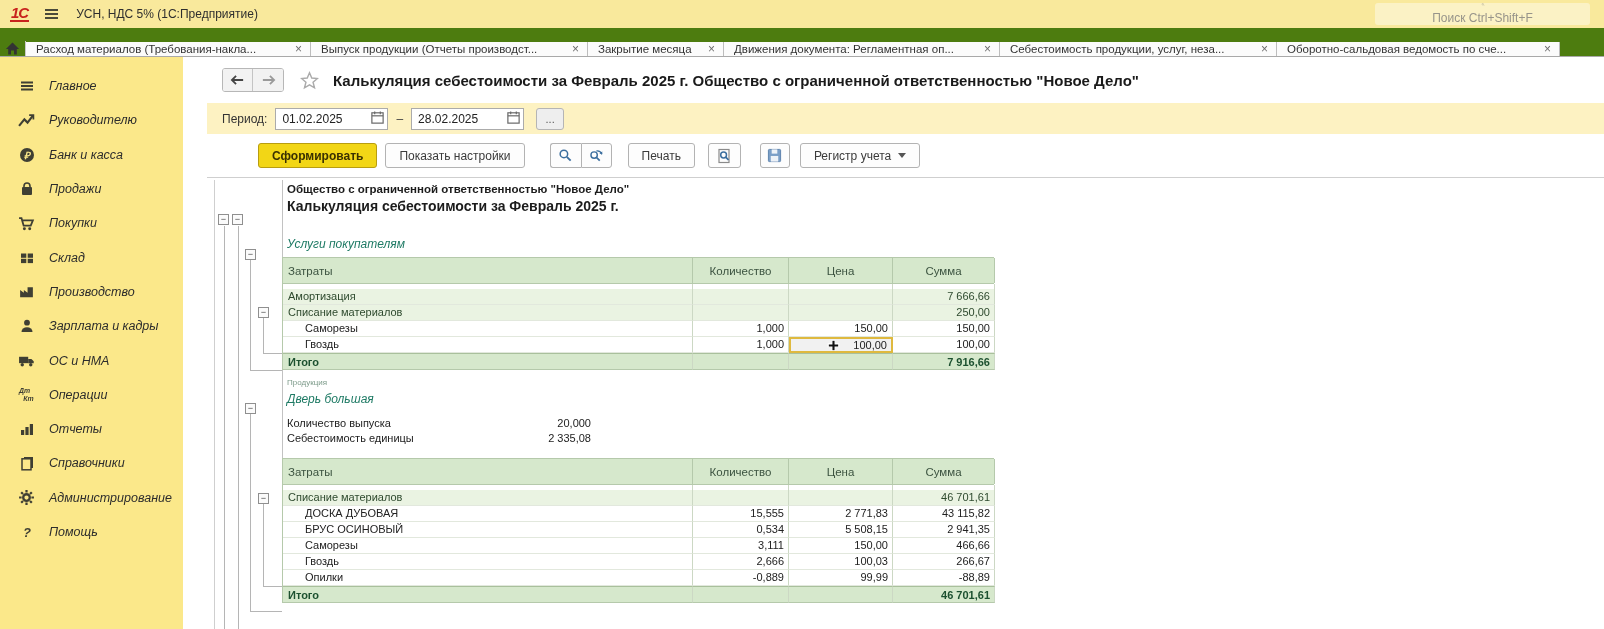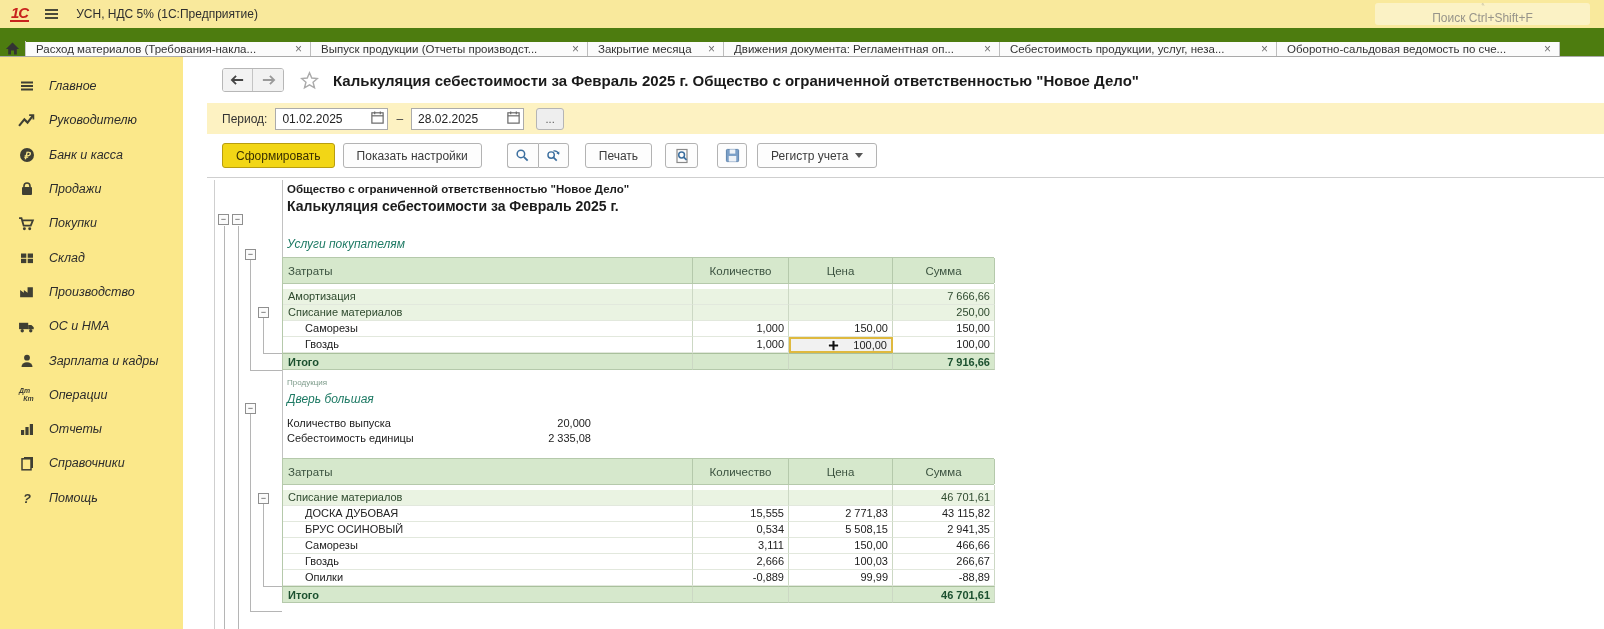--- a/index.html
+++ b/index.html
@@ -50,21 +50,21 @@
                      font-family:"Liberation Sans", sans-serif; color:#222; background:#fff; }
   .cal-btn { position:absolute; right:2px; top:2px; width:18px; height:18px; border:none; background:transparent; cursor:pointer; padding:0; }
   .dash { color:#444; font-size:12px; }
   .dots-btn { width:28px; height:22px; border:1px solid #b5b5b5; background:#eee; border-radius:3px;
               font-size:11px; color:#555; line-height:10px; cursor:pointer; margin-left:4px; }
 
   
   .toolbar { height:44px; display:flex; align-items:center; padding-left:15px; border-bottom:1px solid #cfcfcf; }
   .btn { height:25px; border:1px solid #b3b3b3; background:#fdfdfd; border-radius:3px; font-size:12px; color:#3b3b3b;
          padding:0 13px; cursor:pointer; display:flex; align-items:center; font-family:"Liberation Sans", sans-serif; }
-  .btn-generate { background:#f2d616; border:1px solid #b89d10; font-weight:normal; color:#3a3000; margin-right:8px; }
+  .btn-generate { background:#f2d616; border:1px solid #b89d10; font-weight:bold; color:#3a3000; margin-right:8px;margin-left:36px; }
   .btn-settings { margin-right:25px; }
   .btn-pair { display:flex; margin-right:16px; }
   .btn-pair .btn { width:31px; padding:0; justify-content:center; border-radius:0; }
   .btn-pair .btn:first-child { border-radius:3px 0 0 3px; border-right:none; }
   .btn-pair .btn:last-child { border-radius:0 3px 3px 0; }
   .btn-print { margin-right:13px; }
   .btn-icon { width:33px; padding:0; justify-content:center; }
   .btn-preview { margin-right:19px; }
   .btn-save { margin-right:10px; width:30px; }
   .btn-register { gap:7px; }
@@ -223,40 +223,40 @@
     <div class="side-item">
       <span class="side-icon">
           <svg width="17" height="17" viewBox="0 0 16 16">
             <path d="M2 13.5 V6.5 l3.5 2.6 V6.5 l3.5 2.6 V4 h5 v9.5 z" fill="#3f3f33"></path>
           </svg>
         </span>
       <span>Производство</span>
     </div>
     <div class="side-item">
       <span class="side-icon">
+          <svg width="16" height="16" viewBox="0 0 16 16">
+            <circle cx="8" cy="4.7" r="2.9" fill="#3f3f33"></circle>
+            <path d="M2.5 14 a5.5 4.8 0 0 1 11 0 z" fill="#3f3f33"></path>
+          </svg>
+        </span>
+      <span>Зарплата и кадры</span>
+    </div>
+    <div class="side-item">
+      <span class="side-icon">
           <svg width="17" height="17" viewBox="0 0 16 16">
             <rect x="1" y="4.5" width="8.6" height="6" fill="#3f3f33"></rect>
             <path d="M9.6 6.5 h3 l2.2 2.2 V10.5 h-5.2 z" fill="#3f3f33"></path>
             <circle cx="4" cy="12" r="1.6" fill="#3f3f33"></circle>
             <circle cx="12" cy="12" r="1.6" fill="#3f3f33"></circle>
           </svg>
         </span>
       <span>ОС и НМА</span>
     </div>
     <div class="side-item">
       <span class="side-icon">
-          <svg width="16" height="16" viewBox="0 0 16 16">
-            <circle cx="8" cy="4.7" r="2.9" fill="#3f3f33"></circle>
-            <path d="M2.5 14 a5.5 4.8 0 0 1 11 0 z" fill="#3f3f33"></path>
-          </svg>
-        </span>
-      <span>Зарплата и кадры</span>
-    </div>
-    <div class="side-item">
-      <span class="side-icon">
           <svg width="17" height="17" viewBox="0 0 16 16">
             <text x="1" y="7" font-size="6.5" font-weight="bold" fill="#3f3f33" font-family="Liberation Sans, sans-serif">Дт</text>
             <text x="5" y="14.5" font-size="6.5" font-weight="bold" fill="#3f3f33" font-family="Liberation Sans, sans-serif">Кт</text>
           </svg>
         </span>
       <span>Операции</span>
     </div>
     <div class="side-item">
       <span class="side-icon">
           <svg width="16" height="16" viewBox="0 0 16 16">
@@ -268,20 +268,29 @@
       <span>Отчеты</span>
     </div>
     <div class="side-item">
       <span class="side-icon">
           <svg width="16" height="16" viewBox="0 0 16 16">
             <rect x="5" y="2" width="9" height="11" fill="#3f3f33"></rect>
             <rect x="3" y="3.8" width="9" height="11" fill="#fbe88a" stroke="#3f3f33" stroke-width="1.5"></rect>
           </svg>
         </span>
       <span>Справочники</span>
+    </div>
+    <div class="side-item">
+      <span class="side-icon">
+          <svg width="17" height="17" viewBox="0 0 16 16">
+            <path d="M8 1v2.4M8 12.6V15M1 8h2.4M12.6 8H15M3 3l1.7 1.7M11.3 11.3L13 13M13 3l-1.7 1.7M4.7 11.3L3 13" stroke="#3f3f33" stroke-width="2.1"></path>
+            <circle cx="8" cy="8" r="3.1" fill="none" stroke="#3f3f33" stroke-width="2.2"></circle>
+          </svg>
+        </span>
+      <span>Администрирование</span>
     </div>
     <div class="side-item">
       <span class="side-icon">
           <svg width="16" height="16" viewBox="0 0 16 16">
             <text x="8" y="13" text-anchor="middle" font-size="13" font-weight="bold" fill="#3f3f33" font-family="Liberation Sans, sans-serif">?</text>
           </svg>
         </span>
       <span>Помощь</span>
     </div>
   </div>

